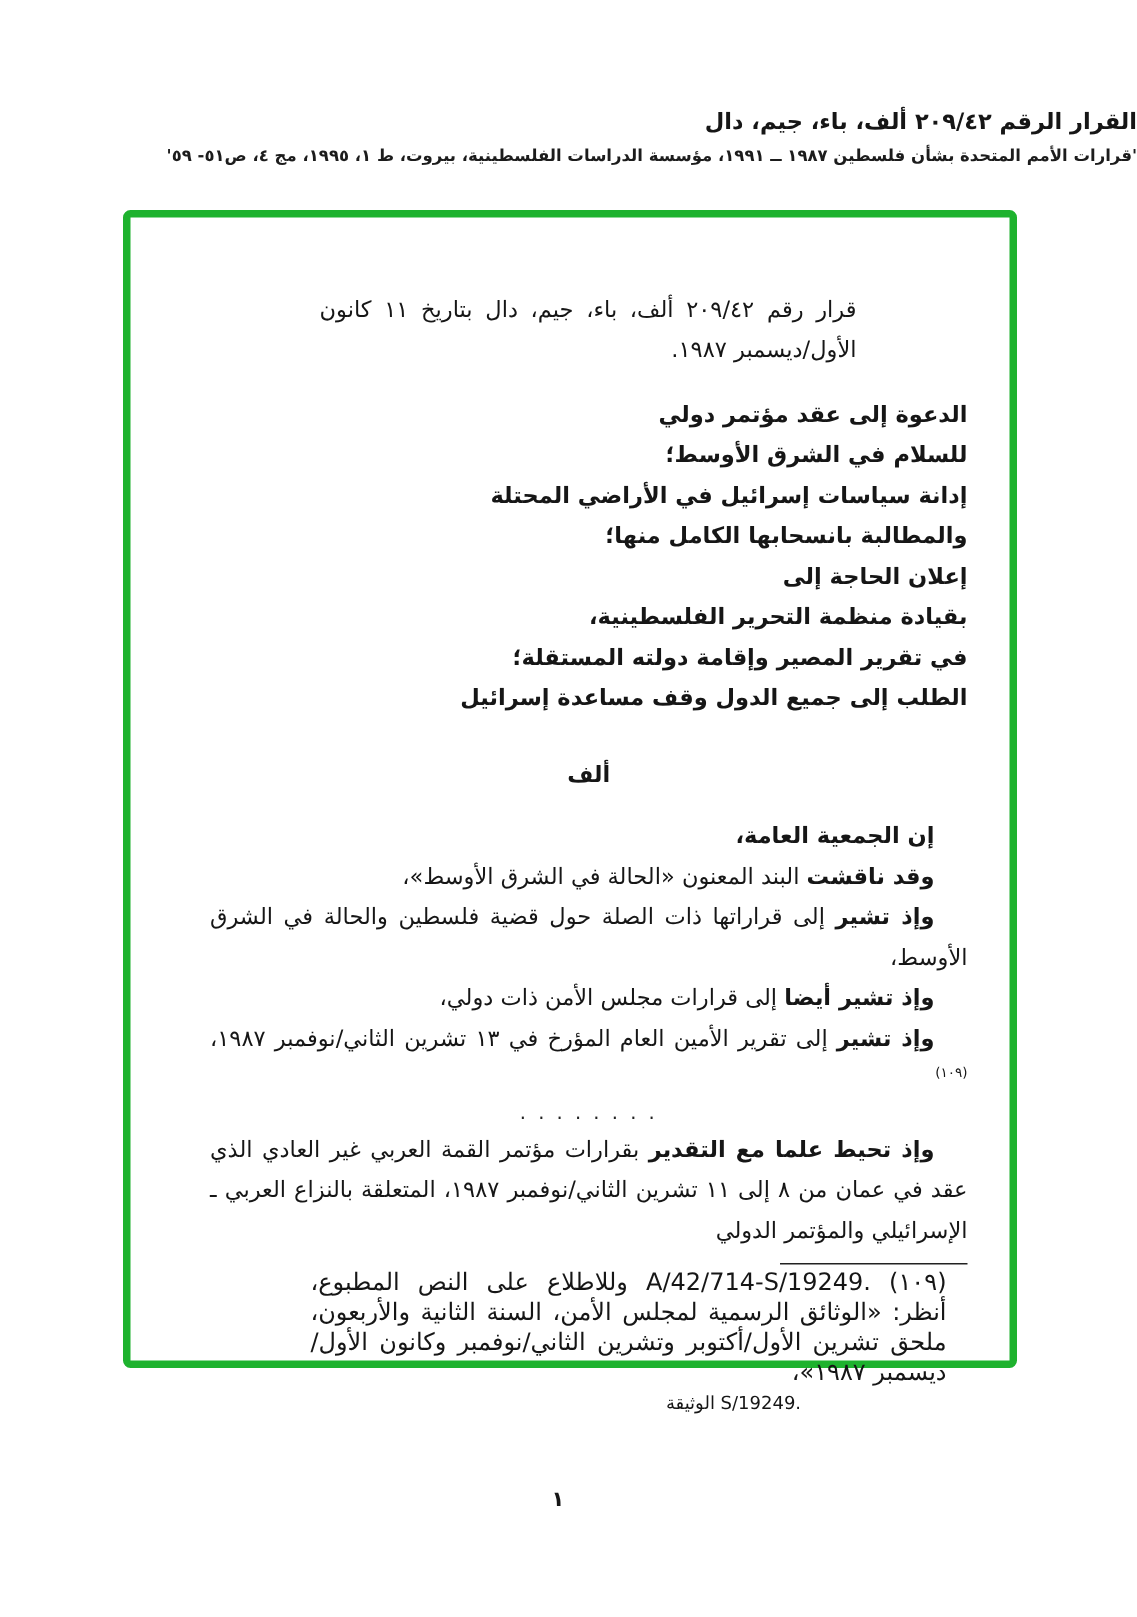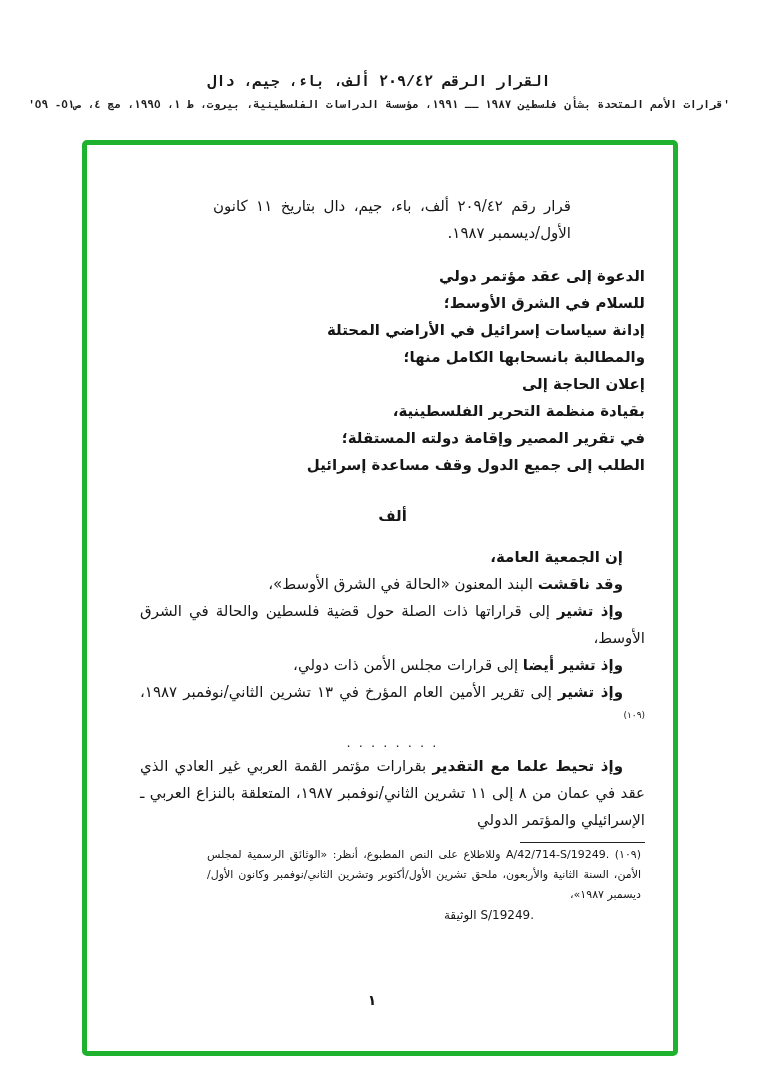--- a/index.html
+++ b/index.html
@@ -5,47 +5,47 @@
   html,body{margin:0;padding:0;background:#ffffff;}
   .page{
     position:relative;
     width:758px;height:1078px;
     background:#ffffff;
     font-family:"DejaVu Sans", sans-serif;
     color:#161616;
     overflow:hidden;
   }
   
-  .hdr{position:absolute;top:72px;left:0;right:0;text-align:center;direction:rtl;font-family:Liberation Mono, monospace;}
+  .hdr{position:absolute;top:72px;left:0;right:0;direction:rtl;}
   .hdr-title{font-size:15px;font-weight:700;letter-spacing:0.2px;}
   .hdr-src{margin-top:7px;font-size:11px;font-weight:700;color:#1c1c1c;}
   
   .frame{
-    position:absolute;left:82px;top:140px;width:596px;height:916px;
+    position:absolute;left:82px;top:140px;width:596px;height:772px;
     box-sizing:border-box;border:5px solid #1eb22e;border-radius:5px;
     direction:rtl;
   }
   .column{margin:0 28px 0 53px;}
   
   .intro{
     margin:48px 102px 0 0;width:358px;
     font-size:15px;line-height:27px;text-align:justify;direction:rtl;
   }
   
   .stanza{margin-top:16px;text-align:right;font-weight:700;font-size:15px;line-height:27px;}
   .stanza div{white-space:nowrap;}
   .alef{margin-top:24px;text-align:center;font-weight:700;font-size:15px;line-height:27px;}
   
   .body{margin-top:14px;font-size:15px;line-height:27px;text-align:justify;direction:rtl;}
   .body p{margin:0;text-indent:22px;}
   .body sup{font-size:9px;line-height:0;}
   .dots{text-align:center;font-size:13px;line-height:20px;letter-spacing:2px;color:#222;}
   
   .fn-rule{width:125px;margin:8px 0 2px auto;border-top:1.4px solid #222;margin-right:0;margin-left:auto;}
-  .fn{margin:0 4px 0 67px;font-size:11px;line-height:20px;text-align:justify;direction:rtl;}
+  .fn{margin:0 14px 0 67px;font-size:16px;line-height:20px;text-align:justify;direction:rtl;}
   .fn-code{direction:ltr;unicode-bidi:embed;}
   .fn-last{direction:ltr;text-align:center;padding-left:126px;font-size:12px;line-height:20px;margin-left:67px;}
   
   .pageno{position:absolute;top:992px;left:0;right:14px;text-align:center;font-size:14px;font-weight:700;}
 </style>
 </head>
 <body>
 
 <div class="page">
 

